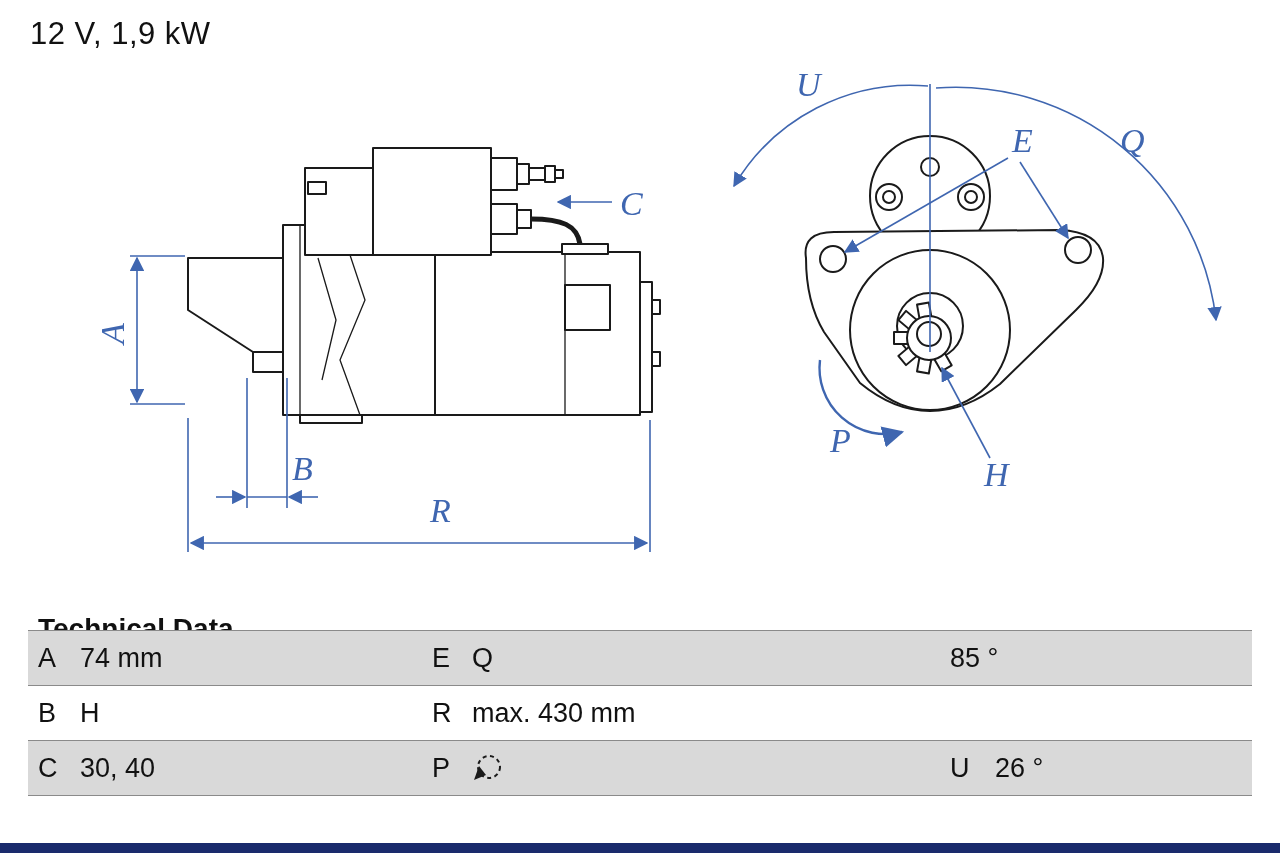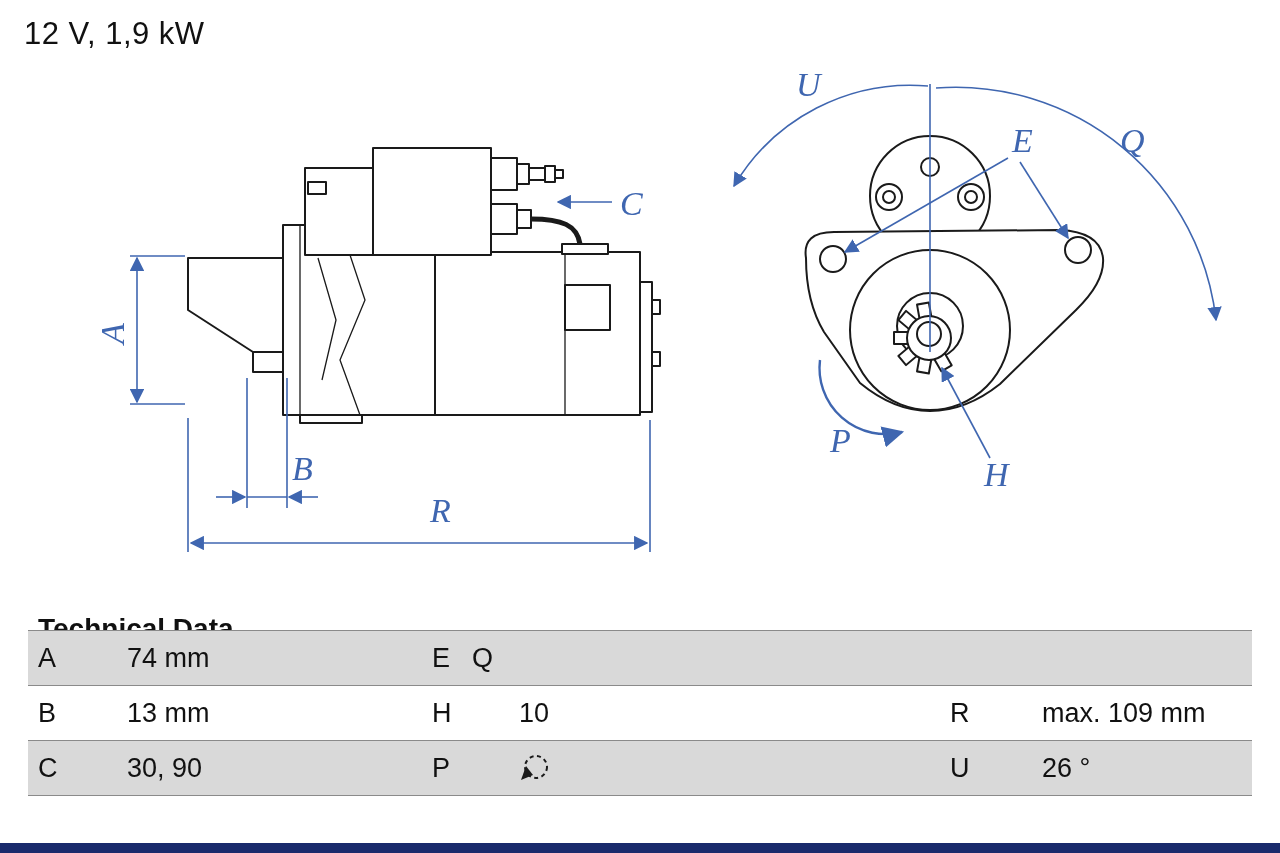--- a/index.html
+++ b/index.html
@@ -1,38 +1,38 @@
 <!DOCTYPE html>
 <html style="--line: #1a1a1a; --dim: #3f66b0; --shade: #d9d9d9; --footer: #1a2a6c;"><head>
 <meta charset="utf-8">
 <style>
   * { margin:0; padding:0; box-sizing:border-box; }
   html,body { width:1280px; height:853px; }
   body {
     position:relative; overflow:hidden; background:#fff;
     font-family:"Liberation Sans", sans-serif; color:#111;
   }
-  .title { position:absolute; top:16px; left:24px; font-size:31px; letter-spacing:0.5px; }
+  .title { position:absolute; top:16px; left:30px; font-size:31px; letter-spacing:0.5px; }
   svg.drawing { position:absolute; top:0; left:0; }
   .blk  { stroke:var(--line,#1a1a1a); stroke-width:2; fill:none; stroke-linejoin:round; }
   .blkf { stroke:var(--line,#1a1a1a); stroke-width:2; fill:#fff; stroke-linejoin:round; }
   .thin { stroke-width:1.3; }
   .wire { stroke:var(--line,#1a1a1a); stroke-width:5; fill:none; }
   .dim  { stroke:var(--dim,#3f66b0); stroke-width:1.6; fill:none; }
   .dimfill { fill:var(--dim,#3f66b0); stroke:none; }
   .dimtxt { fill:var(--dim,#3f66b0); font:italic 34px "Liberation Serif", serif; }
   .heading { position:absolute; top:613px; left:38px; font-size:28px; font-weight:bold; }
   .table { position:absolute; top:630px; left:28px; right:28px; border-bottom:1px solid #8a8a8a; }
   .row {
     display:grid; grid-template-columns:42px 352px 40px 478px 45px auto;
     align-items:center; height:55px; border-top:1px solid #8a8a8a;
     padding-left:10px; font-size:27px;
   }
   .row.shaded { background:var(--shade,#d9d9d9); }
-  .cell-v { white-space:nowrap;margin-left:47px; }
+  .cell-v { white-space:nowrap; }
   .rot-icon { display:inline-block; vertical-align:middle; }
   .footer-bar { position:absolute; left:0; bottom:0; width:100%; height:10px; background:var(--footer,#1a2a6c); }
 </style>
 </head>
 <body>
 
 <div class="title">12 V, 1,9 kW</div>
 
 <svg class="drawing" width="1280" height="572" viewBox="0 0 1280 572">
   <defs>
@@ -150,32 +150,31 @@
 </svg>
 
 <div class="heading">Technical Data</div>
 
 <div class="table">
   <div class="row shaded">
     <span class="cell-k">A</span>
     <span class="cell-v">74 mm</span>
     <span class="cell-k">E</span>
     <span class="cell-k">Q</span>
+    <span class="cell-v">85 °</span>
   </div>
   <div class="row">
     <span class="cell-k">B</span>
-    <span class="cell-v">13 mm</span>
     <span class="cell-k">H</span>
-    <span class="cell-v">10</span>
     <span class="cell-k">R</span>
-    <span class="cell-v">max. 109 mm</span>
+    <span class="cell-v">max. 430 mm</span>
   </div>
   <div class="row shaded">
     <span class="cell-k">C</span>
-    <span class="cell-v">30, 90</span>
+    <span class="cell-v">30, 40</span>
     <span class="cell-k">P</span>
     <span class="cell-v">
       <svg class="rot-icon" width="34" height="32" viewBox="0 0 34 32">
         <circle cx="17" cy="15" r="11" fill="none" stroke="#1a1a1a" stroke-width="2" stroke-dasharray="4 3.5"></circle>
         <polygon points="2,28 14,23 7,14" fill="#1a1a1a"></polygon>
       </svg>
     </span>
     <span class="cell-k">U</span>
     <span class="cell-v">26 °</span>
   </div>

